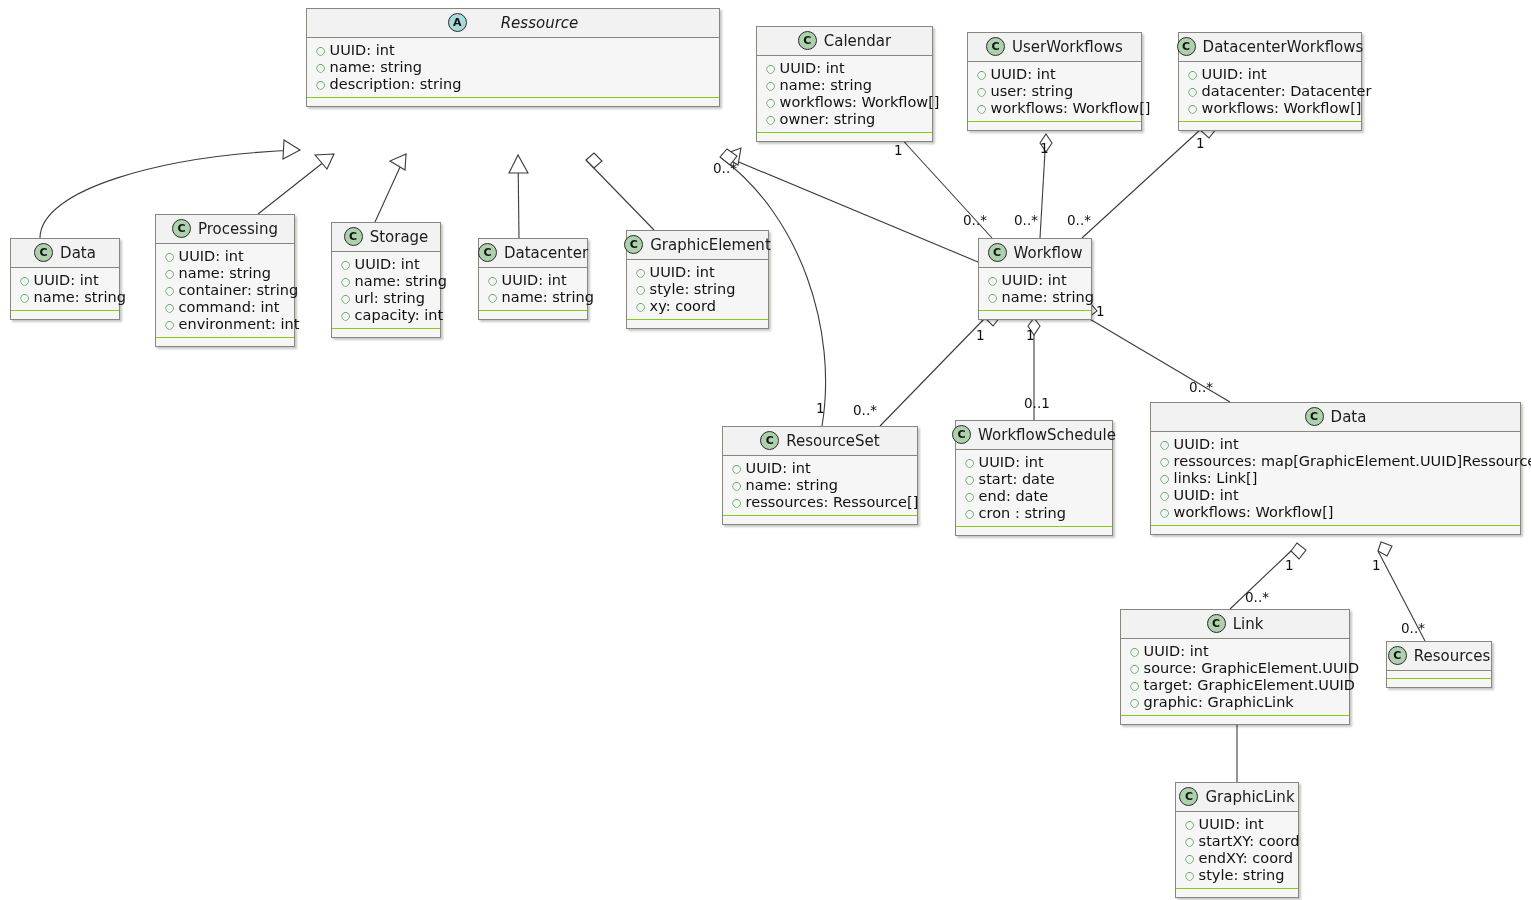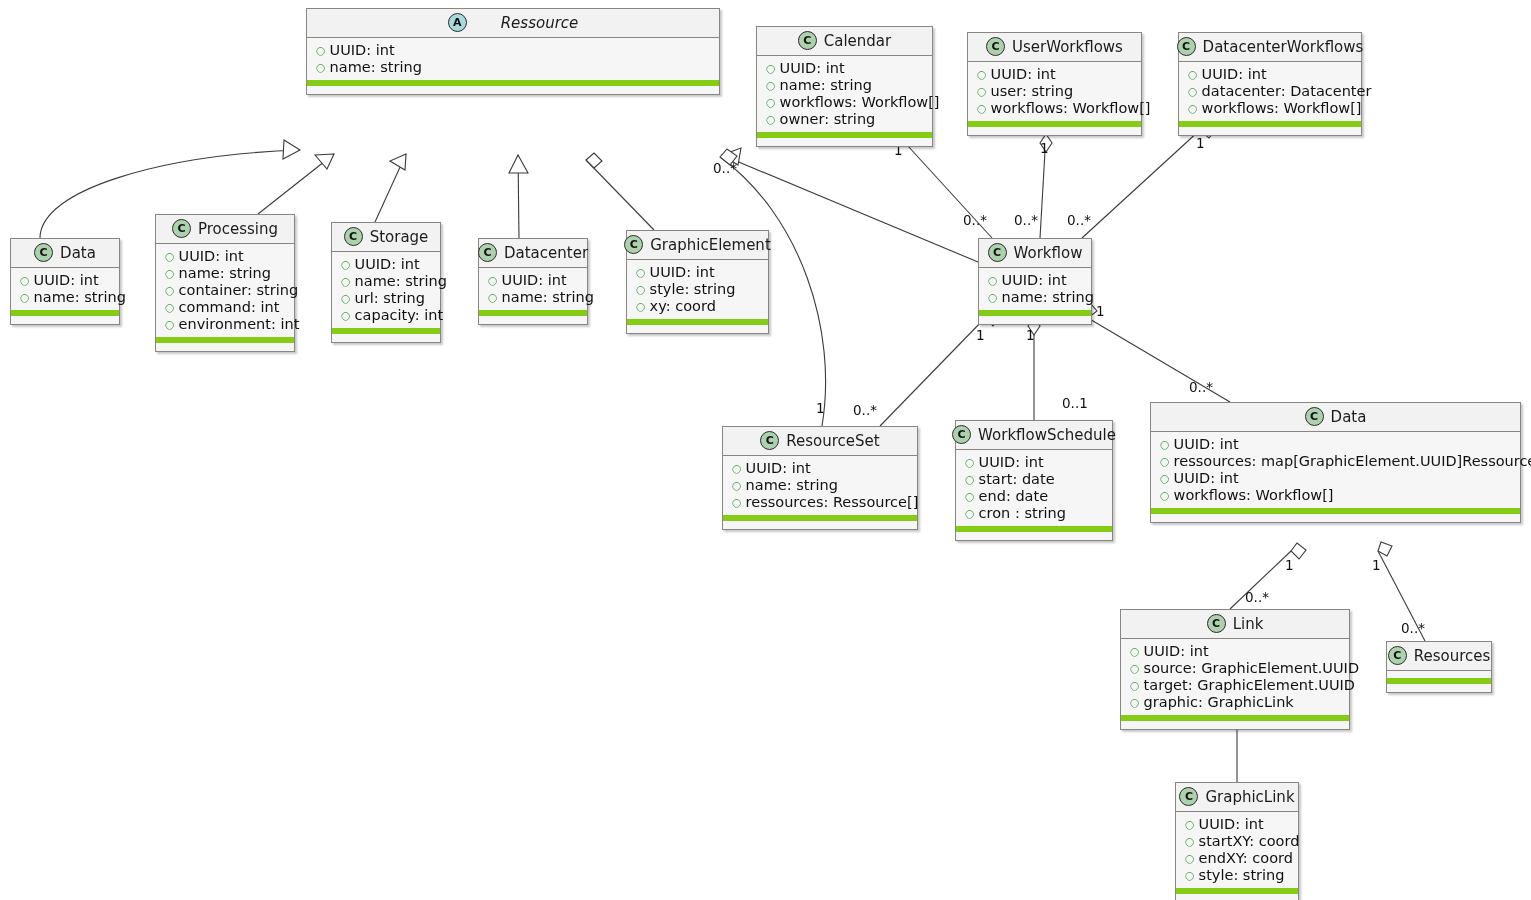--- a/index.html
+++ b/index.html
@@ -33,21 +33,21 @@
     border:1.4px solid #2b2b2b;
     background:#adD1ad;
     display:inline-flex;align-items:center;justify-content:center;
     font-size:11px;font-weight:bold;color:#111;line-height:1;
     font-family:"DejaVu Sans","Liberation Sans",sans-serif;
     flex:0 0 auto;
   }
   .cls-icon.abstract-icon{background:#a8dadc;}
   .uml-attrs{
     padding:4px 6px 4px 7px;
-    border-bottom:6px solid #84cc16;
+    border-bottom:1px solid #84cc16;
   }
   .uml-attr{
     font-size:14.5px;color:#111;white-space:nowrap;line-height:17px;
     padding-left:2px;
   }
   .uml-attr .vis{
     color:#3f9b3f;font-size:11px;margin-right:4px;
     display:inline-block;vertical-align:1px;
   }
   .uml-methods{height:8px;background:#f6f6f6;}
@@ -120,37 +120,38 @@
       <div class="mult" style="left: 1040px; top: 140px;">1</div>
       <div class="mult" style="left: 1196px; top: 135px;">1</div>
       <div class="mult" style="left: 963px; top: 212px;">0..*</div>
       <div class="mult" style="left: 1014px; top: 212px;">0..*</div>
       <div class="mult" style="left: 1067px; top: 212px;">0..*</div>
       <div class="mult" style="left: 976px; top: 327px;">1</div>
       <div class="mult" style="left: 1026px; top: 327px;">1</div>
       <div class="mult" style="left: 1096px; top: 303px;">1</div>
       <div class="mult" style="left: 816px; top: 400px;">1</div>
       <div class="mult" style="left: 853px; top: 402px;">0..*</div>
-      <div class="mult" style="left: 1062px; top: 395px;">0..1</div>
+      <div class="mult" style="left: 1024px; top: 395px;">0..1</div>
       <div class="mult" style="left: 1189px; top: 379px;">0..*</div>
       <div class="mult" style="left: 1285px; top: 557px;">1</div>
       <div class="mult" style="left: 1245px; top: 589px;">0..*</div>
       <div class="mult" style="left: 1372px; top: 557px;">1</div>
       <div class="mult" style="left: 1401px; top: 620px;">0..*</div>
     </div>
 
   <div id="classes">
       <div class="uml-class" style="left: 306px; top: 8px; width: 414px;">
         <div class="uml-header abstract">
           <span class="cls-icon abstract-icon">A</span>
           <span class="cls-name">Ressource</span>
         </div>
         <div class="uml-attrs">
           <div class="uml-attr"><span class="vis">○</span><span>UUID: int</span></div>
           <div class="uml-attr"><span class="vis">○</span><span>name: string</span></div>
+          <div class="uml-attr"><span class="vis">○</span><span>description: string</span></div>
         </div>
         <div class="uml-methods"></div>
       </div>
       <div class="uml-class" style="left: 756px; top: 26px; width: 177px;">
         <div class="uml-header">
           <span class="cls-icon">C</span>
           <span class="cls-name">Calendar</span>
         </div>
         <div class="uml-attrs">
           <div class="uml-attr"><span class="vis">○</span><span>UUID: int</span></div>
@@ -282,20 +283,21 @@
         <div class="uml-methods"></div>
       </div>
       <div class="uml-class" style="left: 1150px; top: 402px; width: 371px;">
         <div class="uml-header">
           <span class="cls-icon">C</span>
           <span class="cls-name">Data</span>
         </div>
         <div class="uml-attrs">
           <div class="uml-attr"><span class="vis">○</span><span>UUID: int</span></div>
           <div class="uml-attr"><span class="vis">○</span><span>ressources: map[GraphicElement.UUID]Ressource</span></div>
+          <div class="uml-attr"><span class="vis">○</span><span>links: Link[]</span></div>
           <div class="uml-attr"><span class="vis">○</span><span>UUID: int</span></div>
           <div class="uml-attr"><span class="vis">○</span><span>workflows: Workflow[]</span></div>
         </div>
         <div class="uml-methods"></div>
       </div>
       <div class="uml-class" style="left: 1120px; top: 609px; width: 230px;">
         <div class="uml-header">
           <span class="cls-icon">C</span>
           <span class="cls-name">Link</span>
         </div>

